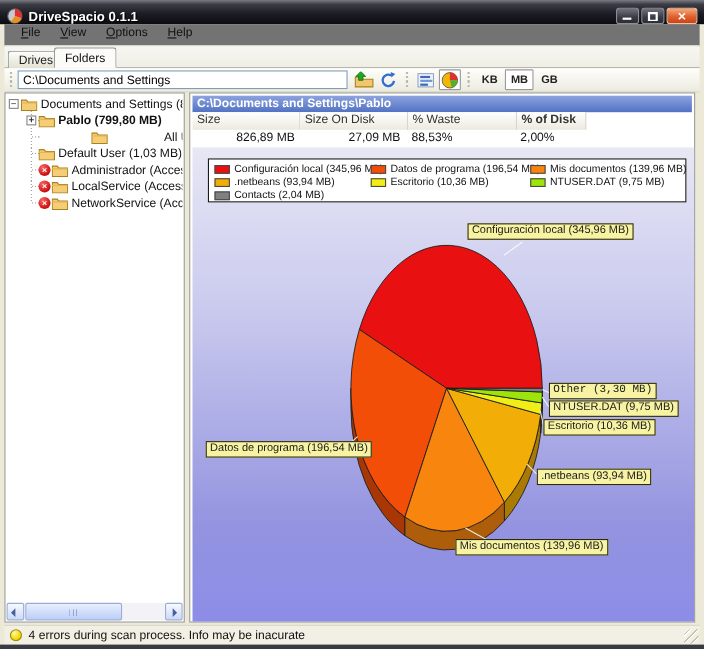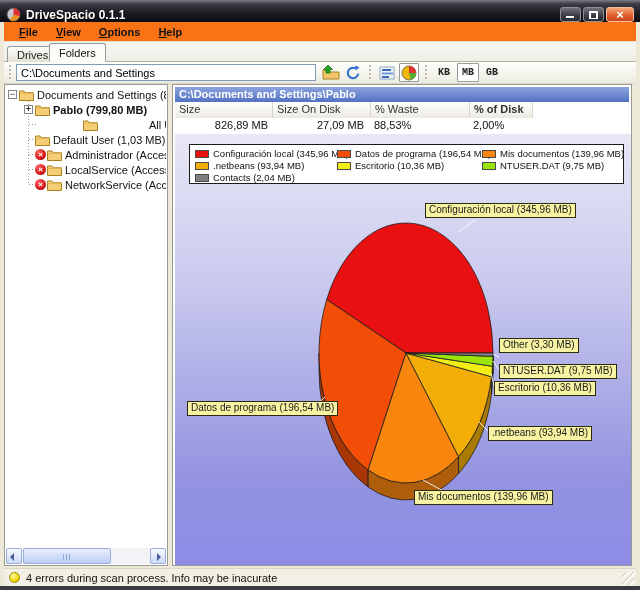--- a/index.html
+++ b/index.html
@@ -19,22 +19,22 @@
                 white-space:nowrap; overflow:hidden; }
   .tb-btn { width:21px; height:15px; margin-left:2px; border-radius:3px; border:1px solid #8e8e99;
             background:linear-gradient(180deg,#72727c,#3a3a44 60%,#2c2c34); position:relative; cursor:default; }
   .tb-btn.close { width:28px; border:1px solid #efc0a6;
             background:linear-gradient(180deg,#f7a878,#e0602e 55%,#c74418); }
   .glyph-min { position:absolute; left:5px; bottom:3px; width:8px; height:2px; background:#fff; }
   .glyph-max { position:absolute; left:5px; top:3px; width:9px; height:8px; border:2px solid #fff; border-bottom-width:1px; }
   .glyph-x { position:absolute; left:0; top:0; right:0; bottom:0; color:#fff; font-weight:bold; font-size:13px;
              line-height:13px; text-align:center; }
   
-  .menubar { position:absolute; left:4px; right:4px; top:22px; height:20px; background:#f97316;
-             border-bottom:1px solid #e4e1d2; display:flex; align-items:flex-end; padding-left:6px;font-weight:bold; }
+  .menubar { position:absolute; left:4px; right:4px; top:22px; height:20px; background:#737373;
+             border-bottom:1px solid #e4e1d2; display:flex; align-items:flex-start; padding-left:6px; }
   .menu-item { display:inline-block; padding:2px 9px 3px 9px; cursor:default; }
   .menu-item::first-letter { text-decoration:underline; }
   
   .tabstrip { position:absolute; left:4px; right:4px; top:42px; height:20px;
               background:linear-gradient(180deg,#f7f6f1,#efeee6); border-bottom:1px solid #b5b2a4; }
   .tab { position:absolute; bottom:-1px; border:1px solid #919b9c; border-bottom:none;
          border-radius:3px 3px 0 0; padding:0 9px; display:flex; align-items:center; cursor:default; }
   .tab.inactive { left:3px; height:16px; background:linear-gradient(180deg,#fdfdfb,#e3e1d2); color:#222; }
   .tab.active { left:45px; height:19px; background:#fcfbf7; border-bottom:1px solid #fcfbf7; z-index:3;align-items:center; }
   
@@ -42,21 +42,21 @@
              background:linear-gradient(180deg,#fefefb,#ecebe1); border-bottom:1px solid #d9d6c6;
              display:flex; align-items:center; }
   .grip { width:2px; height:16px; margin:0 5px;
           background:repeating-linear-gradient(180deg,#bdbaa9 0 2px, transparent 2px 4px); }
   .addr { width:300px; height:17px; border:1px solid #7f9db9; background:#fff; font:11px "Liberation Sans",sans-serif;
           padding:0 4px; }
   .tbtn { height:19px; min-width:20px; margin:0 1px; border:1px solid transparent; border-radius:1px;
           display:flex; align-items:center; justify-content:center; font-weight:bold; font-size:10px;
           color:#222; background:transparent; cursor:default; }
   .tbtn.pressed { background:#fff; border:1px solid #9a9a9a; }
-  .unit { padding:0 4px;font-family:Liberation Mono, monospace; }
+  .unit { padding:0 4px; }
   
   .tree-panel { position:absolute; left:4px; top:84px; width:164px; height:482px; background:#fff;
                 border:1px solid #9a9a94; }
   .tree-rows { position:absolute; left:1px; top:2px; right:1px; bottom:18px; overflow:hidden; }
   .tree-row { height:15px; display:flex; align-items:center; white-space:nowrap; position:relative; z-index:2; }
   .tree-row.bold { font-weight:bold; }
   .expander { width:9px; height:9px; border:1px solid #848484; background:#fff; font-size:9px; line-height:7px;
               text-align:center; color:#333; flex:0 0 auto; margin-right:2px; }
   .err-badge { width:11px; height:11px; border-radius:50%; background:radial-gradient(circle at 35% 30%,#f66,#d41818 60%,#9c0707);
                color:#fff; font-size:8px; font-weight:bold; line-height:11px; text-align:center; flex:0 0 auto; margin-right:1px; }
@@ -336,21 +336,21 @@
             <span class="ltx">Contacts (2,04 MB)</span>
           </div>
         </div>
       <div id="pie-labels">
           <div class="pie-label" style="left: 250px; top: 69px;">Configuración local (345,96 MB)</div>
           <div class="pie-label" style="left: 12px; top: 267px;">Datos de programa (196,54 MB)</div>
           <div class="pie-label" style="left: 239px; top: 356px;">Mis documentos (139,96 MB)</div>
           <div class="pie-label" style="left: 313px; top: 292px;">.netbeans (93,94 MB)</div>
           <div class="pie-label" style="left: 319px; top: 247px;">Escritorio (10,36 MB)</div>
           <div class="pie-label" style="left: 324px; top: 230px;">NTUSER.DAT (9,75 MB)</div>
-          <div class="pie-label" style="left: 324px; top: 204px;">Other (3,30 MB)</div>
+          <div class="pie-label" style="left: 324px; top: 214px; font-family: Liberation Mono, monospace;">Other (3,30 MB)</div>
         </div>
     </div>
   </div>
 
   <div class="statusbar">
     <span class="status-dot"></span>
     <span>4 errors during scan process. Info may be inacurate</span>
     <span class="resize-grip"></span>
   </div>
 

